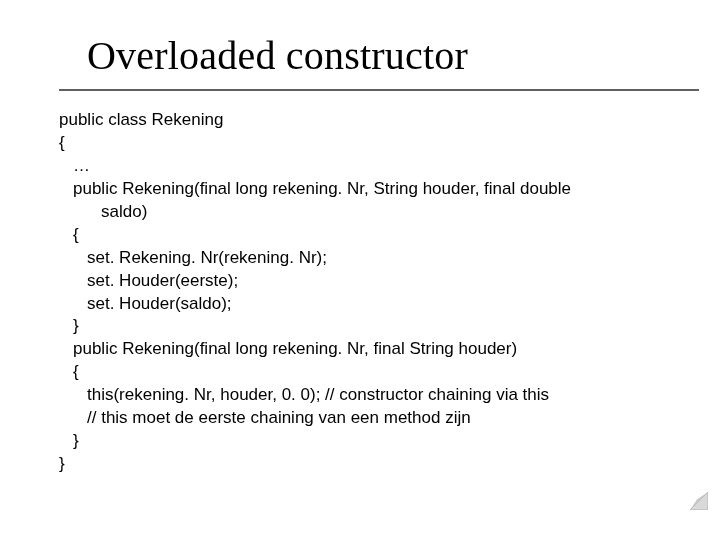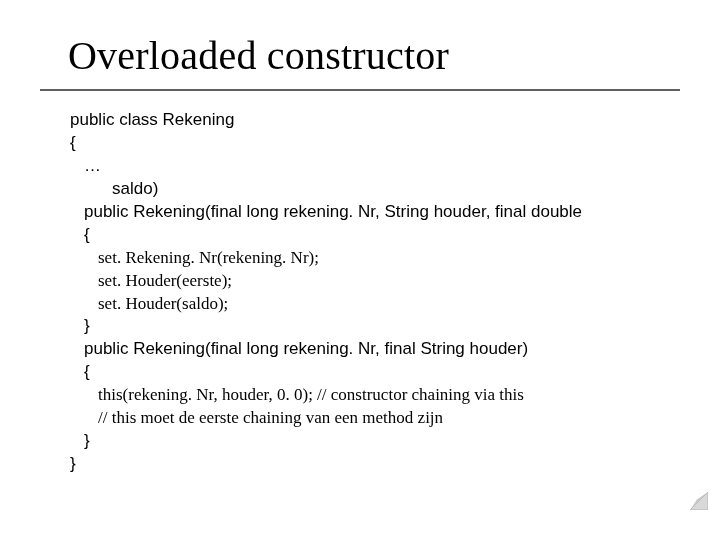--- a/index.html
+++ b/index.html
@@ -10,45 +10,44 @@
     background: #fff;
     font-family: Verdana, Arial, sans-serif;
     color: #000;
     overflow: hidden;
   }
   .slide {
     position: relative;
     width: 720px;
     height: 520px;
     box-sizing: border-box;
-    padding: 30px 36px 30px 40px;
+    padding: 30px 36px 30px 59px;
   }
   .title {
     font-family: "Times New Roman", Times, serif;
     font-size: 40px;
     font-weight: 400;
     letter-spacing: 0.2px;
     margin: 2px 0 10px 28px;
   }
   .rule {
     margin: 6px 0 18px 0;
     border: 0;
     border-top: 2px solid #606060;
     width: 640px;
   }
   .code {
     font-family: Verdana, Arial, sans-serif;
     font-size: 17px;
     line-height: 1.35;
-    margin-left: 30px;
     white-space: normal;
   }
   .code .line { display: block; }
   .i1 { padding-left: 14px; }
-  .i2 { padding-left: 28px; font-family: Liberation Serif, serif; }
+  .i2 { padding-left: 28px; }
   .wrap { padding-left: 42px; } 
   .corner {
     position: absolute;
     bottom: 10px;
     right: 12px;
     width: 18px;
     height: 18px;
   }
   .corner svg { display: block; }
 </style>
@@ -56,22 +55,22 @@
 <body>
 
 <div class="slide">
   <div class="title">Overloaded constructor</div>
   <hr class="rule">
 
   <div class="code">
     <span class="line">public class Rekening</span>
     <span class="line">{</span>
     <span class="line i1">…</span>
+    <span class="line i1">public Rekening(final long rekening. Nr, String houder, final double</span>
     <span class="line wrap">saldo)</span>
-    <span class="line i1">public Rekening(final long rekening. Nr, String houder, final double</span>
     <span class="line i1">{</span>
     <span class="line i2">set. Rekening. Nr(rekening. Nr);</span>
     <span class="line i2">set. Houder(eerste);</span>
     <span class="line i2">set. Houder(saldo);</span>
     <span class="line i1">}</span>
     <span class="line i1">public Rekening(final long rekening. Nr, final String houder)</span>
     <span class="line i1">{</span>
     <span class="line i2">this(rekening. Nr, houder, 0. 0);  // constructor chaining via this</span>
     <span class="line i2">// this moet de eerste chaining van een method zijn</span>
     <span class="line i1">}</span>

